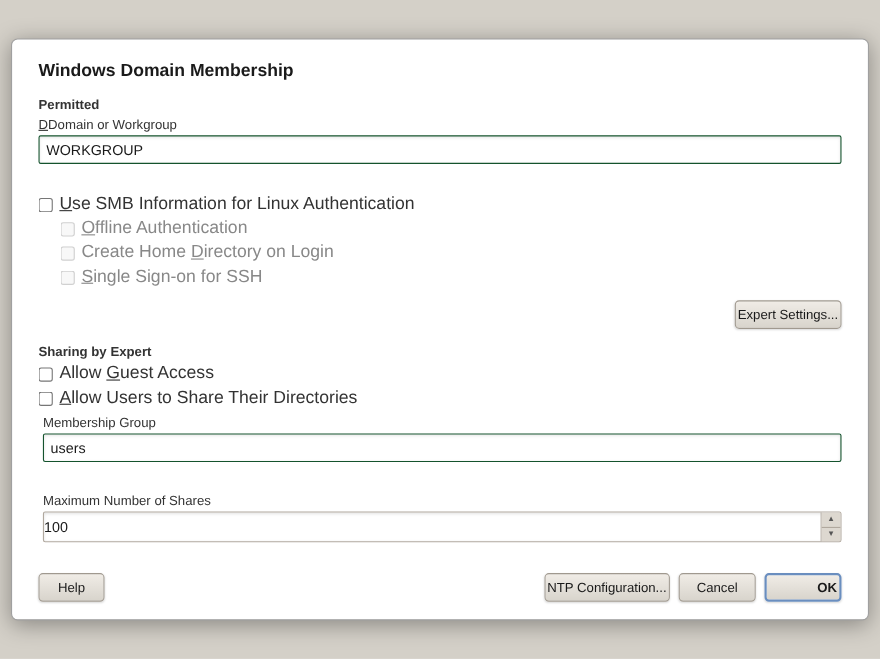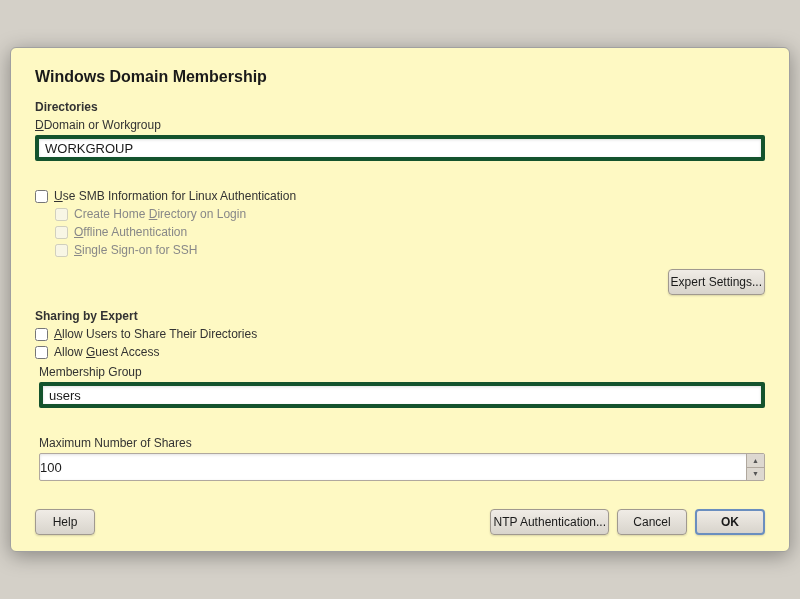--- a/index.html
+++ b/index.html
@@ -15,21 +15,21 @@
       font-family: "Helvetica Neue", Helvetica, Arial, sans-serif;
       font-size: 13px;
       color: #1a1a1a;
       display: flex;
       align-items: center;
       justify-content: center;
     }
 
     .dialog {
       width: 780px;
-      background: #fef9c3;
+      background: #ffffff;
       border: 1px solid #a0a0a0;
       border-radius: 6px;
       box-shadow: 0 4px 20px rgba(0,0,0,0.35);
       padding: 20px 24px 16px 24px;
     }
 
     .dialog-title {
       font-size: 16px;
       font-weight: bold;
       color: #1a1a1a;
@@ -49,21 +49,21 @@
       margin-bottom: 3px;
     }
 
     .underline {
       text-decoration: underline;
     }
 
     .text-input {
       width: 100%;
       height: 26px;
-      border: 4px solid #14532d;
+      border: 1px solid #14532d;
       border-radius: 2px;
       background: #ffffff;
       padding: 2px 6px;
       font-size: 13px;
       color: #1a1a1a;
       outline: none;
       box-shadow: inset 0 1px 3px rgba(0,0,0,0.12);
     }
 
     .checkbox-row {
@@ -74,21 +74,21 @@
     }
 
     .checkbox-row input[type="checkbox"] {
       width: 13px;
       height: 13px;
       margin: 0;
       cursor: pointer;
     }
 
     .checkbox-label {
-      font-size: 12px;
+      font-size: 16px;
       color: #333;
     }
 
     .checkbox-label.disabled {
       color: #888;
     }
 
     .indented {
       margin-left: 20px;
     }
@@ -177,65 +177,66 @@
       font-size: 12px;
       color: #1a1a1a;
       cursor: pointer;
       outline: none;
       box-shadow: 0 1px 2px rgba(0,0,0,0.15);
     }
 
     .btn-default {
       border: 2px solid #6a8ebf;
       font-weight: bold;
+      text-align: right;
     }
 
     .btn-help {
       min-width: 60px;
     }
 
     .field-group {
       margin-bottom: 28px;
     }
   </style>
 </head>
 <body>
 
 <div class="dialog">
   <div class="dialog-title">Windows Domain Membership</div>
 
   <div class="membership-section">
-    <div class="section-label">Directories</div>
+    <div class="section-label">Permitted</div>
 
     <div class="field-group">
       <div class="field-label">
         <span class="underline">D</span><span>Domain or Workgroup</span>
       </div>
       <input type="text" class="text-input" value="WORKGROUP" style="">
     </div>
 
     <div class="checkbox-row">
       <input type="checkbox" style="">
       <label class="checkbox-label">
         <span class="underline">U</span>se SMB Information for Linux Authentication
       </label>
     </div>
 
     <div class="indented">
       <div class="checkbox-row">
         <input type="checkbox" disabled="" style="">
         <label class="checkbox-label disabled">
-          Create Home <span class="underline">D</span>irectory on Login
+          <span class="underline">O</span>ffline Authentication
         </label>
       </div>
 
       <div class="checkbox-row">
         <input type="checkbox" disabled="" style="">
         <label class="checkbox-label disabled">
-          <span class="underline">O</span>ffline Authentication
+          Create Home <span class="underline">D</span>irectory on Login
         </label>
       </div>
 
       <div class="checkbox-row">
         <input type="checkbox" disabled="" style="">
         <label class="checkbox-label disabled">
           <span class="underline">S</span>ingle Sign-on for SSH
         </label>
       </div>
     </div>
@@ -244,28 +245,28 @@
   <div class="button-row-right">
     <button class="btn">Expert Settings...</button>
   </div>
 
   <div class="sharing-section">
     <div class="section-label">Sharing by Expert</div>
 
     <div class="checkbox-row">
       <input type="checkbox" style="">
       <label class="checkbox-label">
-        <span class="underline">A</span>llow Users to Share Their Directories
+        Allow <span class="underline">G</span>uest Access
       </label>
     </div>
 
     <div class="checkbox-row">
       <input type="checkbox" style="">
       <label class="checkbox-label">
-        Allow <span class="underline">G</span>uest Access
+        <span class="underline">A</span>llow Users to Share Their Directories
       </label>
     </div>
 
     <div style="margin-left: 4px; margin-top: 6px;">
       <div class="field-group">
         <div class="field-label">Membership Group</div>
         <input type="text" class="text-input" value="users" style="">
       </div>
 
       <div class="field-group">
@@ -279,18 +280,18 @@
         </div>
       </div>
     </div>
   </div>
 
   <div class="bottom-bar">
     <div class="button-group">
       <button class="btn btn-help">Help</button>
     </div>
     <div class="button-group">
-      <button class="btn">NTP Authentication...</button>
+      <button class="btn">NTP Configuration...</button>
       <button class="btn">Cancel</button>
       <button class="btn btn-default">OK</button>
     </div>
   </div>
 </div>
 
 </body></html>

